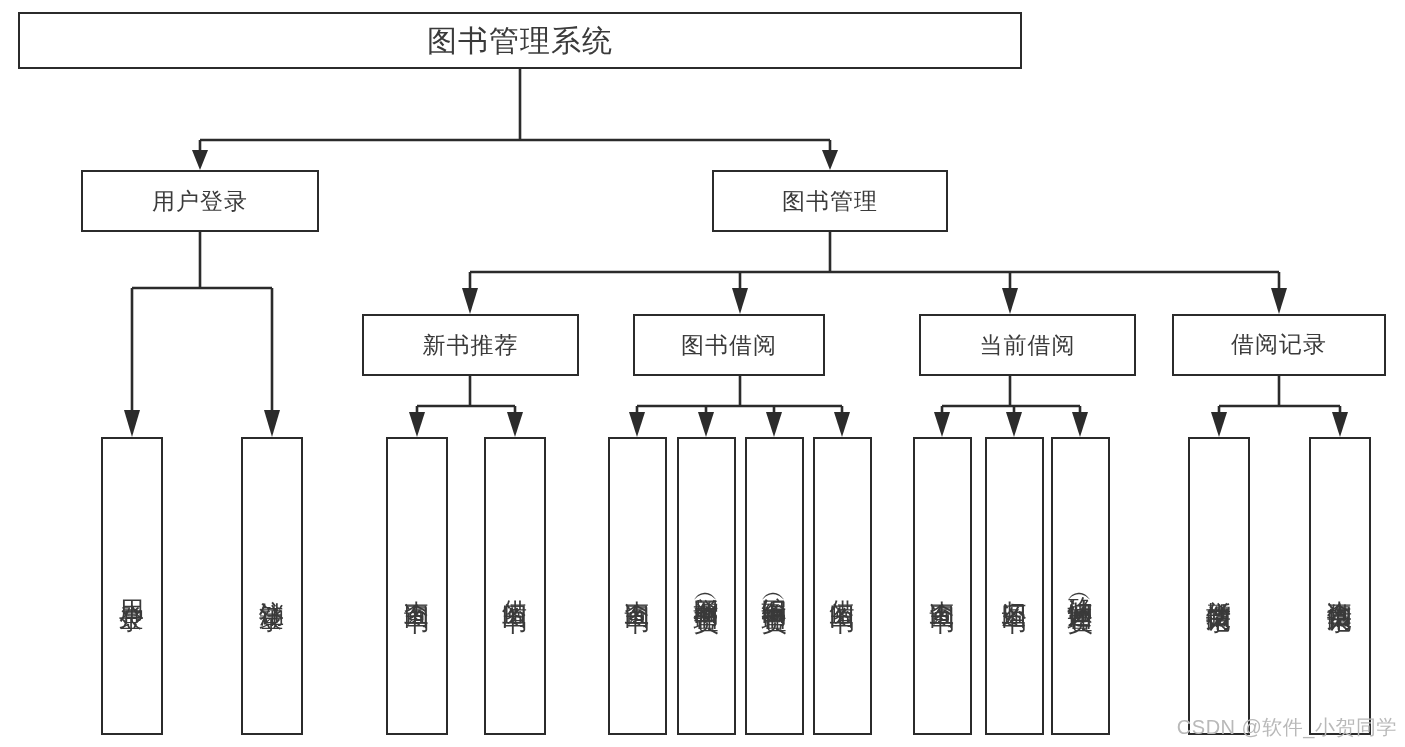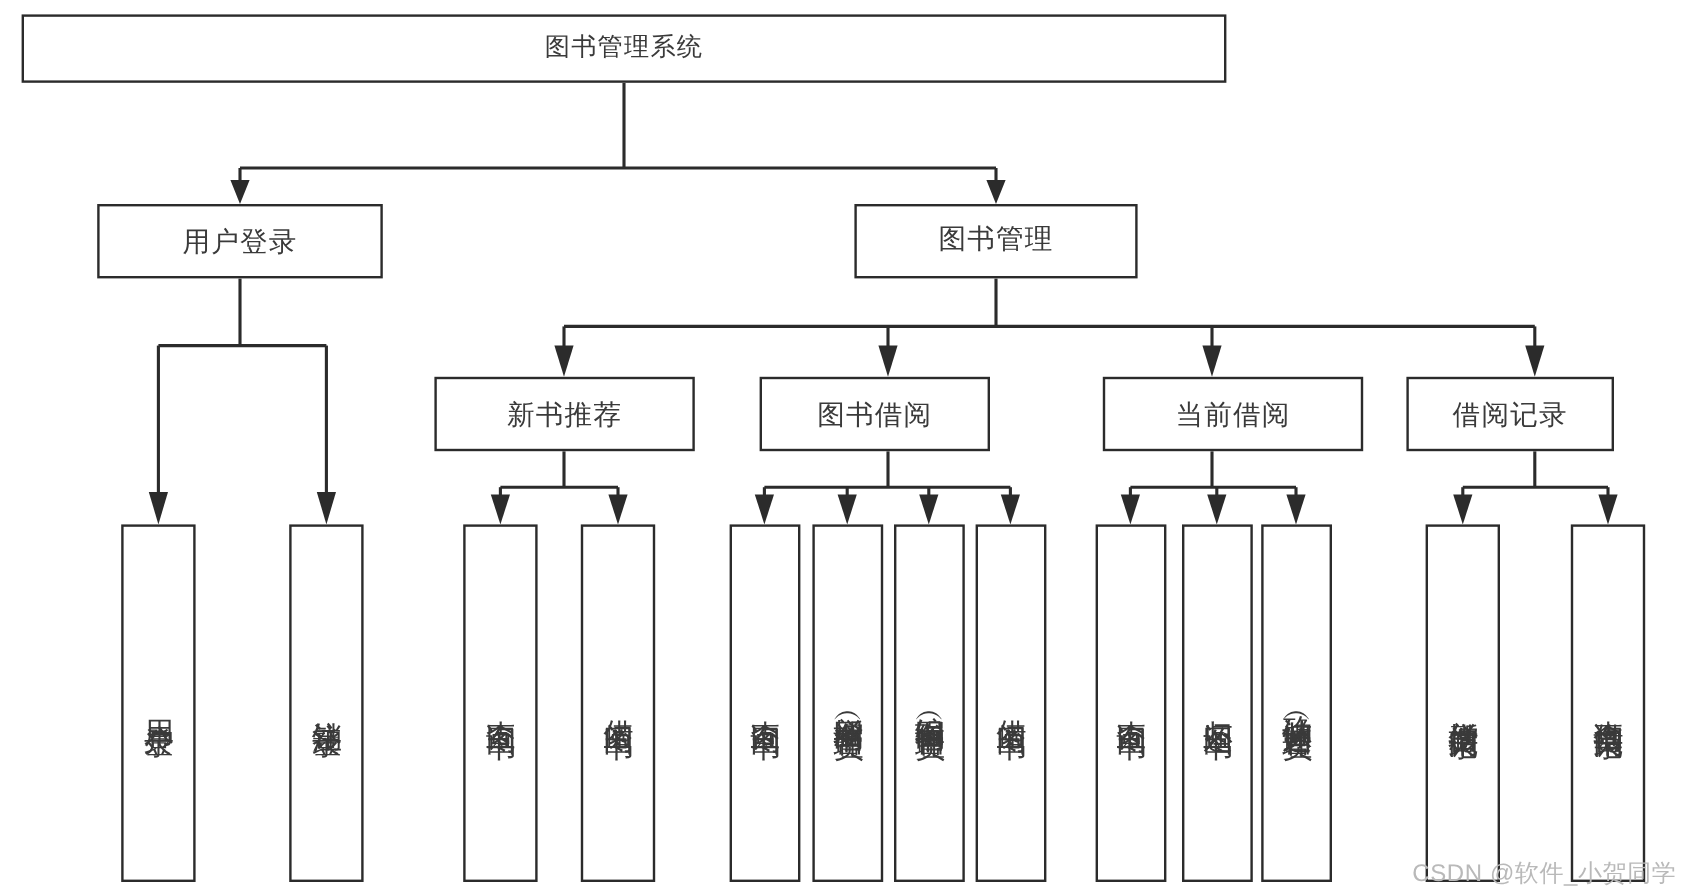--- a/index.html
+++ b/index.html
@@ -19,21 +19,21 @@
     justify-content:center;
   }
   .box .label{
     color:#3a3a3a;
     font-size:23px;
     line-height:1.25;
     letter-spacing:1px;
     white-space:nowrap;
     user-select:none;
   }
-  .box.root .label{font-size:21px;}
+  .box.root .label{font-size:30px;}
   .leaf{
     position:absolute;
     background:#ffffff;
     border:2.5px solid #2b2b2b;
     box-sizing:border-box;
     display:flex;
     align-items:center;
     justify-content:center;
     overflow:hidden;
   }
@@ -129,34 +129,34 @@
     <polygon points="1332,412 1348,412 1340,437"></polygon>
   </svg>
 
   <div class="box root" style="left:18px;top:12px;width:1004px;height:57px;">
     <span class="label">图书管理系统</span>
   </div>
 
   <div class="box" style="left:81px;top:170px;width:238px;height:62px;">
     <span class="label">用户登录</span>
   </div>
-  <div class="box" style="left:712px;top:170px;width:236px;height:62px;font-family:Liberation Mono, monospace;">
+  <div class="box" style="left:712px;top:170px;width:236px;height:62px;">
     <span class="label">图书管理</span>
   </div>
 
   <div class="box" style="left:362px;top:314px;width:217px;height:62px;">
     <span class="label">新书推荐</span>
   </div>
   <div class="box" style="left:633px;top:314px;width:192px;height:62px;">
     <span class="label">图书借阅</span>
   </div>
   <div class="box" style="left:902px;top:314px;width:217px;height:62px;margin-left:17px;">
     <span class="label">当前借阅</span>
   </div>
-  <div class="box" style="left:1172px;top:314px;width:173px;height:62px;">
+  <div class="box" style="left:1172px;top:314px;width:214px;height:62px;font-family:Liberation Serif, serif;">
     <span class="label">借阅记录</span>
   </div>
 
   <div class="leaf" style="left:101px;top:437px;width:62px;height:298px;">
     <span class="vlabel">用户登录</span>
   </div>
   <div class="leaf" style="left:241px;top:437px;width:62px;height:298px;">
     <span class="vlabel">注销登录</span>
   </div>
 

